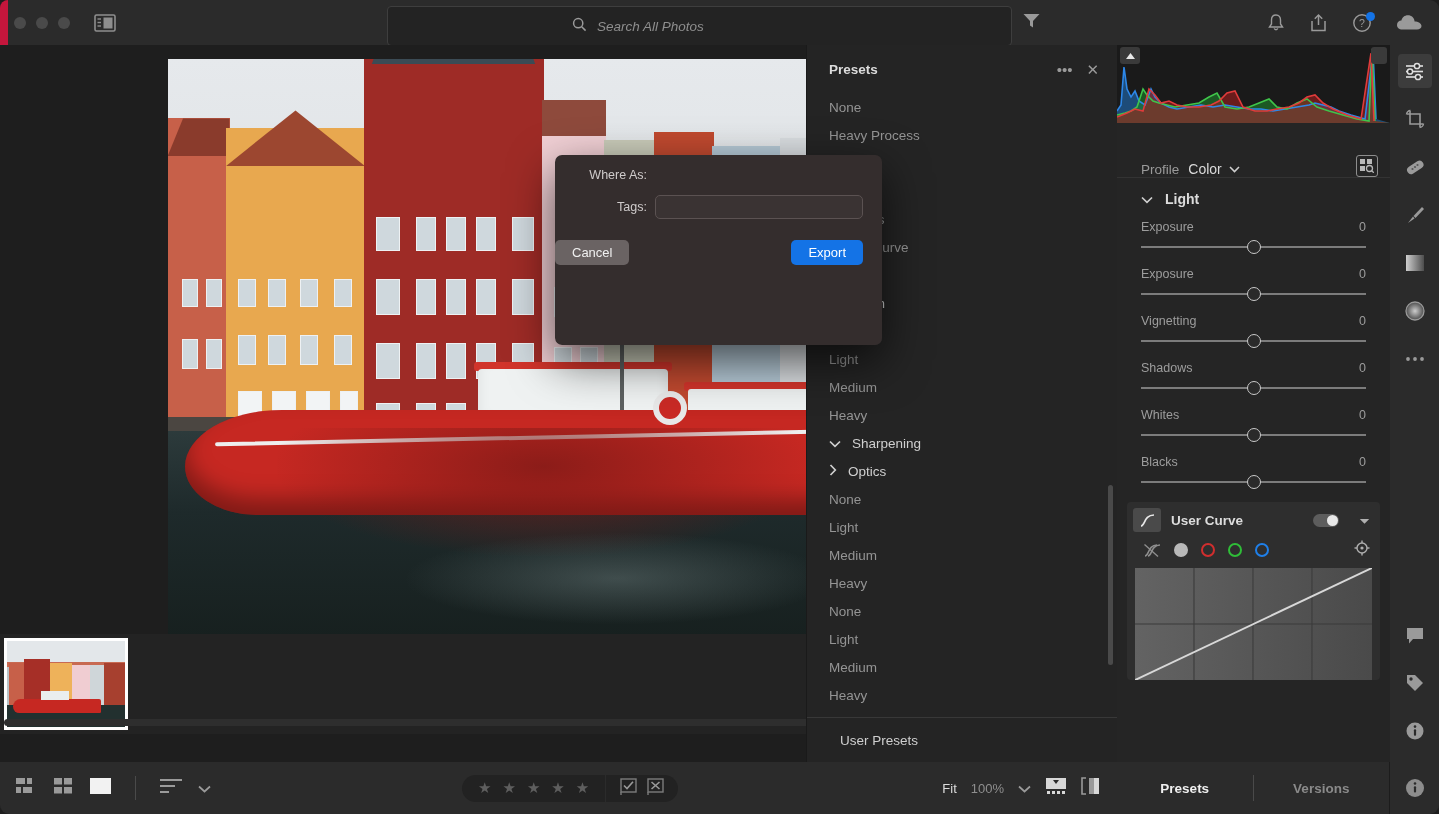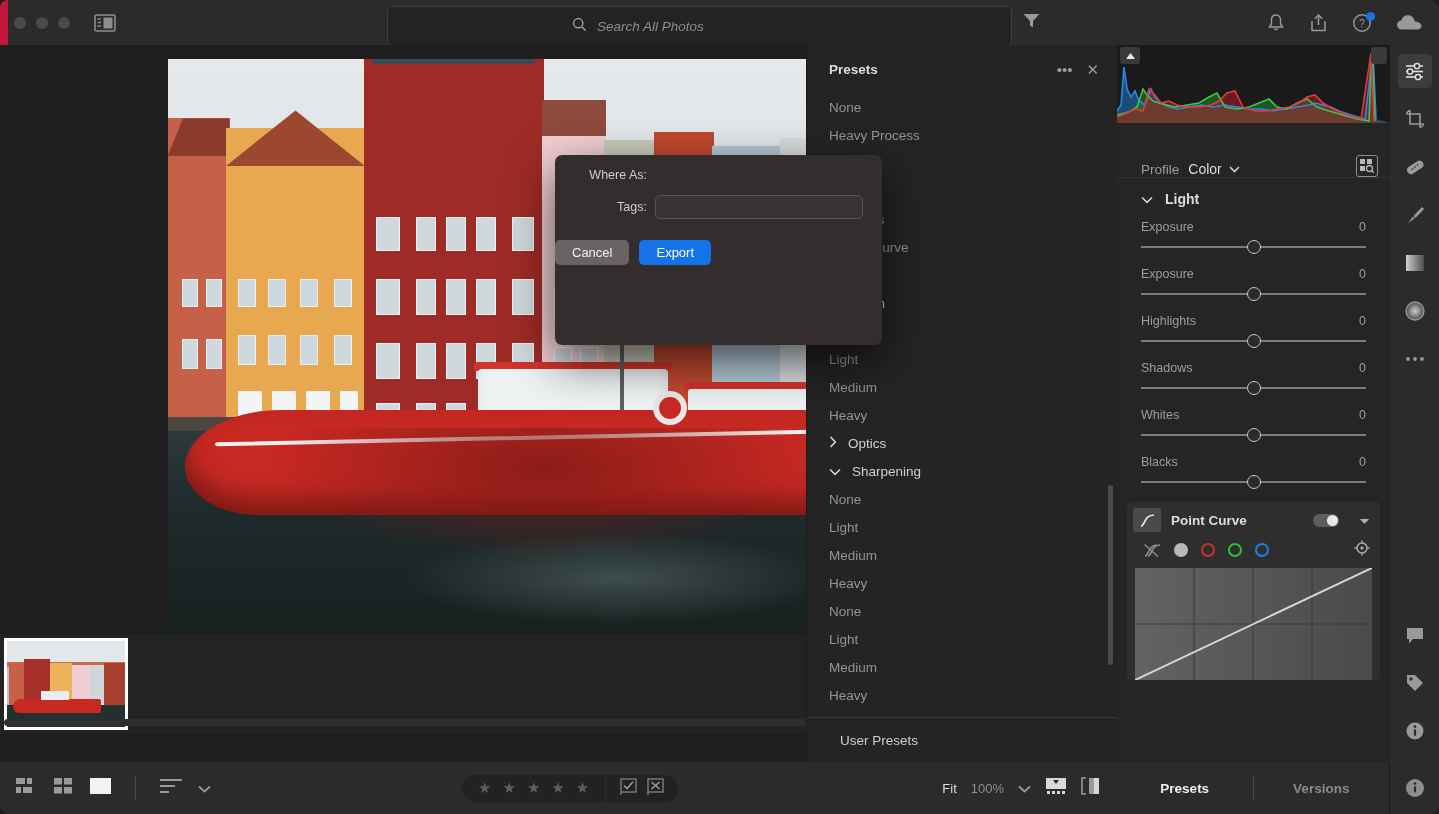--- a/index.html
+++ b/index.html
@@ -164,21 +164,21 @@
   .field-input.focused { border:2px solid #2e8fc4; box-shadow:0 0 0 1px #1b6a94; }
   .sel-text { background:#2c5c82; }
   .where-row { display:flex; align-items:center; margin-top:17px; padding-right:19px; }
   .where-select { flex:1; height:25px; background:#6a6363; border-radius:5px; display:flex; align-items:center; padding:0 3px 0 7px; cursor:pointer; }
   .folder-ic { width:15px; height:12px; background:#2f9ee0; border-radius:2px; position:relative; margin-right:7px; }
   .folder-ic::before { content:''; position:absolute; left:2px; top:3px; right:2px; height:1.5px; background:#bfe4fa; }
   .folder-ic::after { content:''; position:absolute; left:2px; top:6.5px; right:5px; height:1.5px; background:#bfe4fa; }
   .where-text { color:#f2f2f2; font-size:13px; font-weight:bold; flex:1; }
   .stepper { width:17px; height:21px; background:#1473e6; border-radius:3px; display:flex; flex-direction:column; align-items:center; justify-content:center; color:#fff; font-size:7px; line-height:7px; }
   .where-chev { width:22px; height:25px; background:#5d5656; border-radius:5px; margin-left:6px; display:flex; align-items:center; justify-content:center; cursor:pointer; }
-  .modal-buttons { display:flex; justify-content:flex-start; gap:10px; margin-top:21px; padding-right:19px; }
+  .modal-buttons { display:flex; justify-content:space-between; gap:10px; margin-top:21px; padding-right:19px; }
   .btn { height:25px; border-radius:5px; font-size:13px; display:flex; align-items:center; justify-content:center; padding:0 17px; cursor:pointer; }
   .btn-cancel { background:#6a6363; color:#f0f0f0; }
   .btn-export { background:#1473e6; color:#fff; }
 </style>
 </head>
 <body>
 
 <div class="app">
 
   <div class="topbar">
@@ -370,30 +370,30 @@
           <span><svg width="12" height="8" viewBox="0 0 12 8">
               <path d="M1 1.5 L6 6.3 L11 1.5" fill="none" stroke="#cfcfcf" stroke-width="1.7"></path>
             </svg></span>
           <span>Grain</span>
         </div>
         <div class="p-item">None</div>
         <div class="p-item">Light</div>
         <div class="p-item">Medium</div>
         <div class="p-item">Heavy</div>
         <div class="p-group">
+          <span><svg width="12" height="8" viewBox="0 0 12 8">
+              <path d="M1 1.5 L6 6.3 L11 1.5" fill="none" stroke="#cfcfcf" stroke-width="1.7"></path>
+            </svg></span>
+          <span>Sharpening</span>
+        </div>
+        <div class="p-group">
           <span><svg width="8" height="12" viewBox="0 0 8 12">
               <path d="M1.5 1 L6.3 6 L1.5 11" fill="none" stroke="#cfcfcf" stroke-width="1.7"></path>
             </svg></span>
           <span>Optics</span>
-        </div>
-        <div class="p-group">
-          <span><svg width="12" height="8" viewBox="0 0 12 8">
-              <path d="M1 1.5 L6 6.3 L11 1.5" fill="none" stroke="#cfcfcf" stroke-width="1.7"></path>
-            </svg></span>
-          <span>Sharpening</span>
         </div>
         <div class="p-item">None</div>
         <div class="p-item">Light</div>
         <div class="p-item">Medium</div>
         <div class="p-item">Heavy</div>
         <div class="p-item">None</div>
         <div class="p-item">Light</div>
         <div class="p-item">Medium</div>
         <div class="p-item">Heavy</div>
         <div class="p-divider"></div>
@@ -466,21 +466,21 @@
           <div class="slider-top">
             <span class="slider-name">Exposure</span>
             <span class="slider-val">0</span>
           </div>
           <div class="track">
             <span class="knob" style="left:50%"></span>
           </div>
         </div>
         <div class="slider">
           <div class="slider-top">
-            <span class="slider-name">Highlights</span>
+            <span class="slider-name">Vignetting</span>
             <span class="slider-val">0</span>
           </div>
           <div class="track">
             <span class="knob" style="left:50%"></span>
           </div>
         </div>
         <div class="slider">
           <div class="slider-top">
             <span class="slider-name">Shadows</span>
             <span class="slider-val">0</span>
@@ -509,21 +509,21 @@
         </div>
       </div>
 
     <div class="pc-card">
       <div class="pc-head">
         <span class="pc-icon">
           <svg width="17" height="15" viewBox="0 0 17 15">
               <path d="M2 13 C6 13 5 2 15 2" fill="none" stroke="#e8e8e8" stroke-width="1.7"></path>
             </svg>
         </span>
-        <span class="pc-title">Point Curve</span>
+        <span class="pc-title">User Curve</span>
         <span class="toggle"></span>
         <span style="margin-left:10px;">
           <svg width="11" height="7" viewBox="0 0 11 7">
               <path d="M0.8 1 L5.5 5.8 L10.2 1" fill="#b0b0b0"></path>
             </svg>
         </span>
       </div>
       <div class="pc-channels" id="pc-channels">
         <span style="display:flex;align-items:center;">
           <svg width="18" height="15" viewBox="0 0 18 15">

